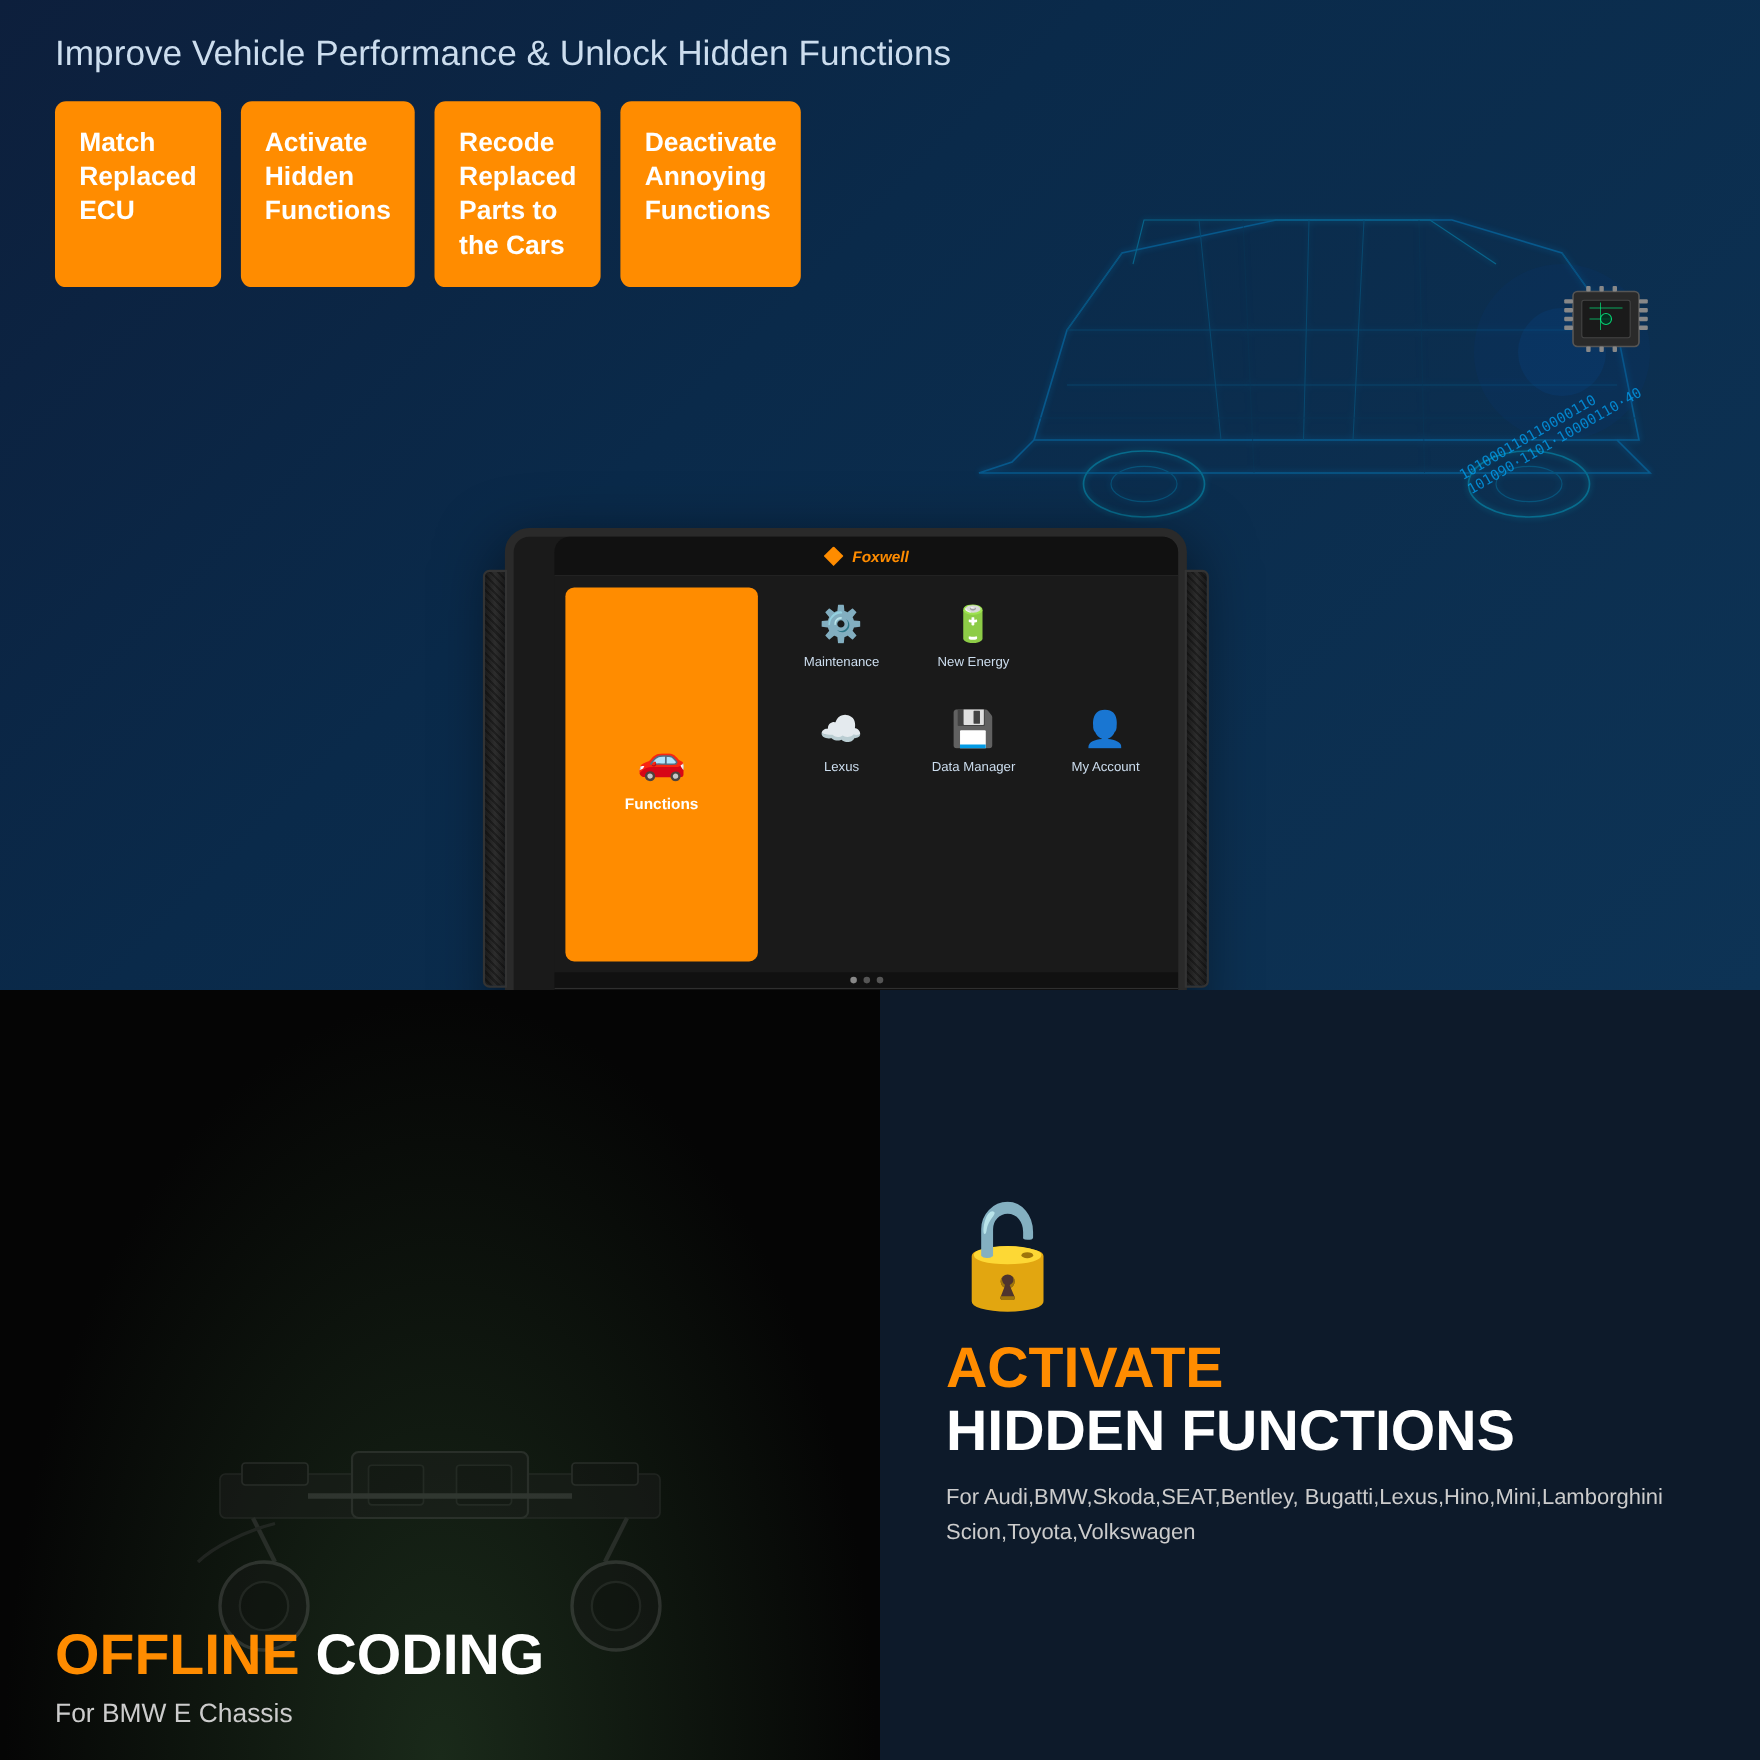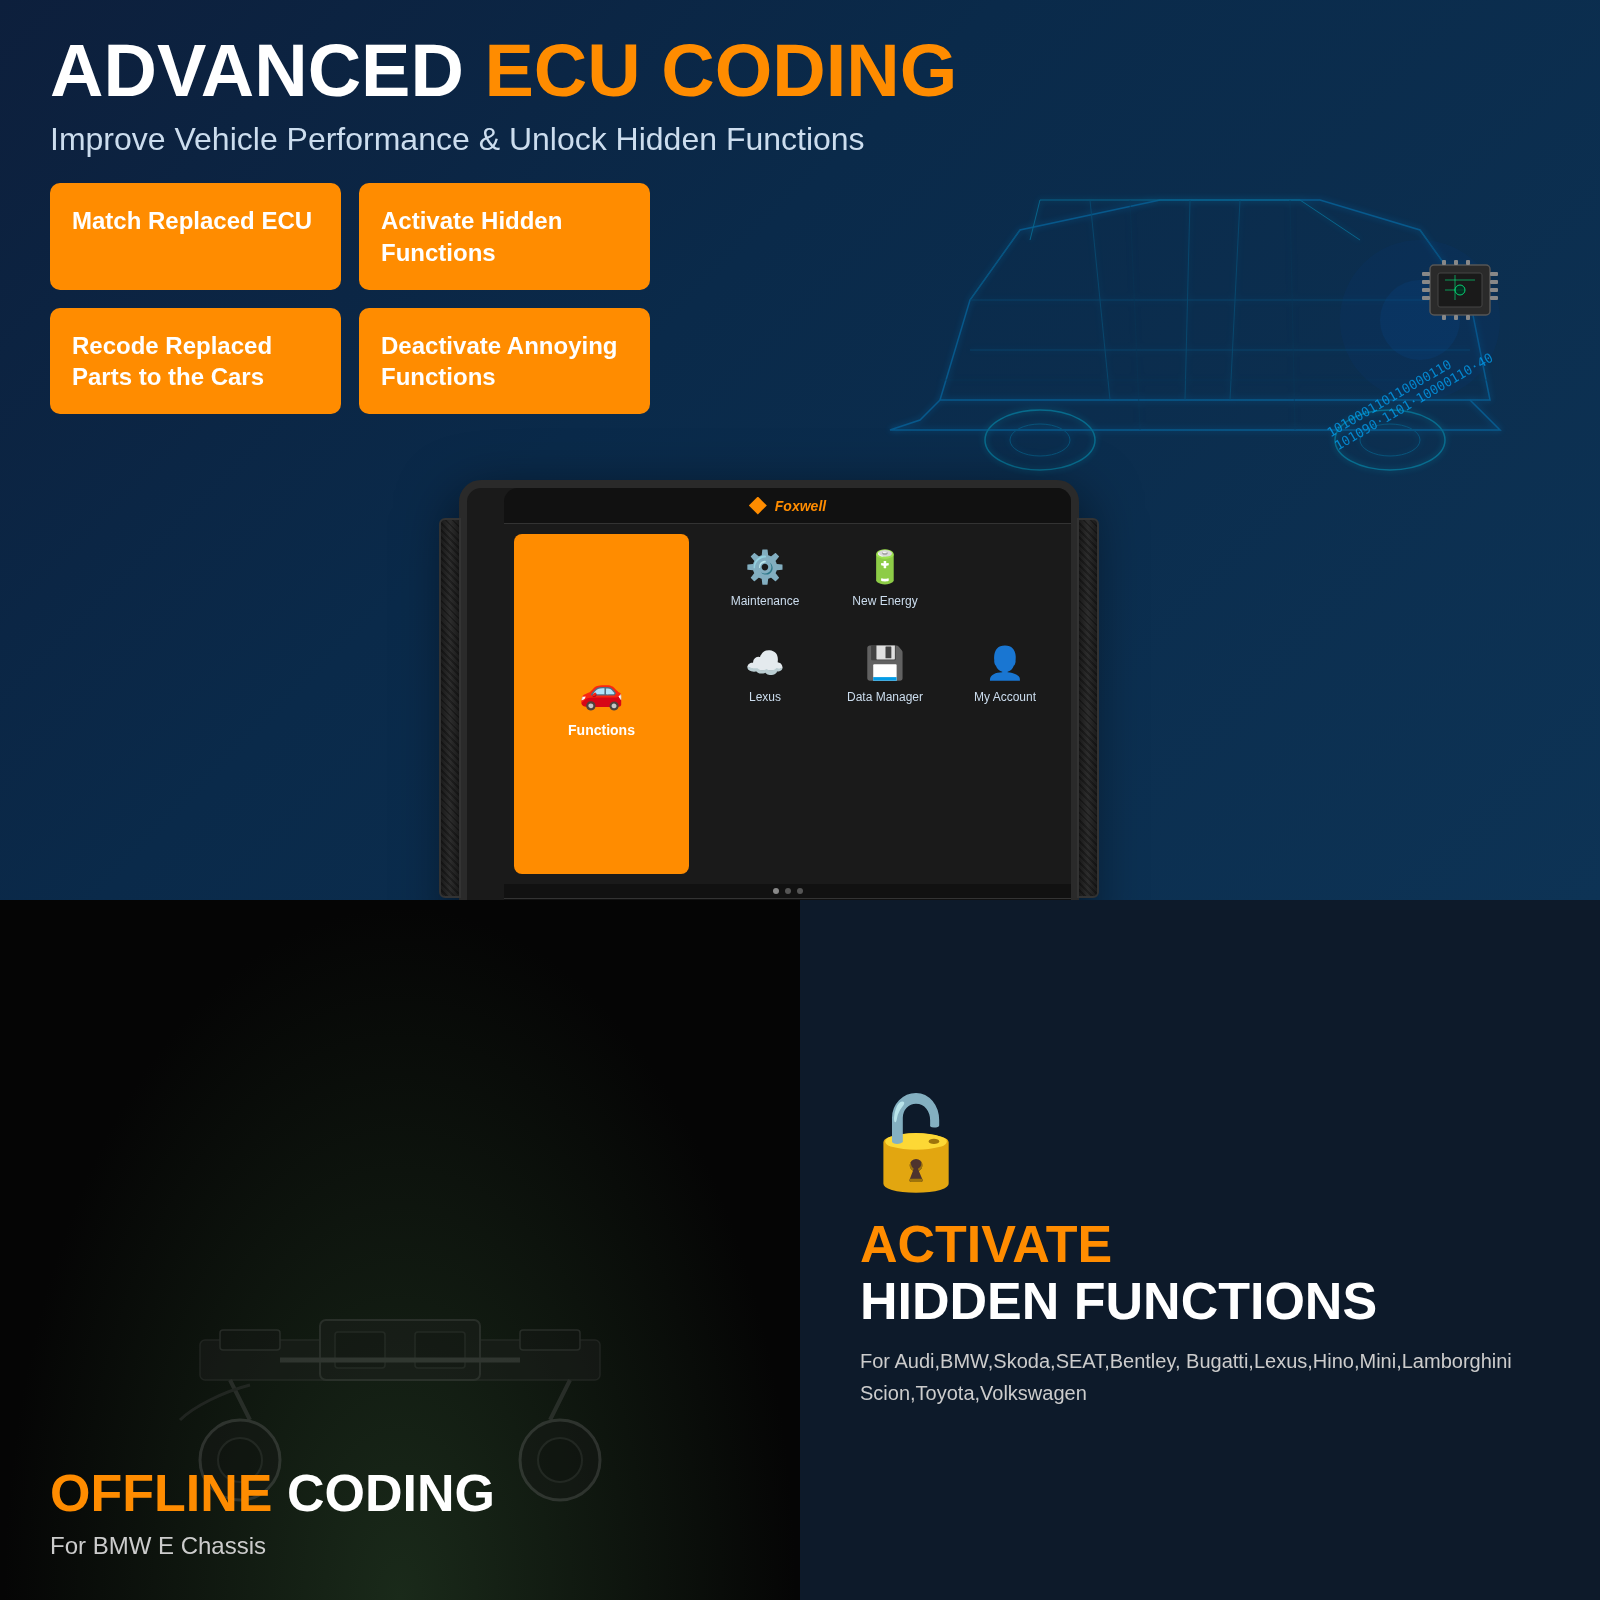--- a/index.html
+++ b/index.html
@@ -41,21 +41,21 @@
 
     .subtitle {
       font-size: 32px;
       color: #ccddee;
       font-weight: 400;
     }
 
     
     .feature-grid {
       display: grid;
-      grid-template-columns: 1fr 1fr;
+      grid-template-columns: 1fr 1fr 1fr 1fr;
       gap: 18px;
       width: 600px;
       margin-top: 25px;
       position: relative;
       z-index: 10;
     }
 
     .feature-btn {
       background: #ff8c00;
       color: #ffffff;
@@ -258,21 +258,21 @@
     }
 
     .bottom-left {
       width: 50%;
       background: #0a0a0a;
       position: relative;
       overflow: hidden;
       display: flex;
       flex-direction: column;
       justify-content: flex-end;
-      padding: 40px 50px;
+      padding: 28px 50px;
     }
 
     .bottom-left-bg {
       position: absolute;
       bottom: 0;
       left: 0;
       right: 0;
       top: 0;
       background: radial-gradient(ellipse at center bottom, #1a2a1a 0%, #050505 70%);
     }
@@ -432,24 +432,20 @@
       <circle cx="50" cy="40" r="5" fill="#003322" stroke="#00ff88" stroke-width="1" opacity="0.8"></circle>
     </svg>
   </div>
 
   <div class="binary-text">
     101000110110000110<br>
     101090·1101·10000110·40
   </div>
 
   <div class="header-area">
-    <h1 class="main-title">
-      <span>ADVANCED</span>
-      <span class="orange">ECU CODING</span>
-    </h1>
     <p class="subtitle">Improve Vehicle Performance &amp; Unlock Hidden Functions</p>
   </div>
 
   <div class="feature-grid">
     <div class="feature-btn">Match Replaced ECU</div>
     <div class="feature-btn">Activate Hidden Functions</div>
     <div class="feature-btn">Recode Replaced Parts to the Cars</div>
     <div class="feature-btn">Deactivate Annoying Functions</div>
   </div>
 

